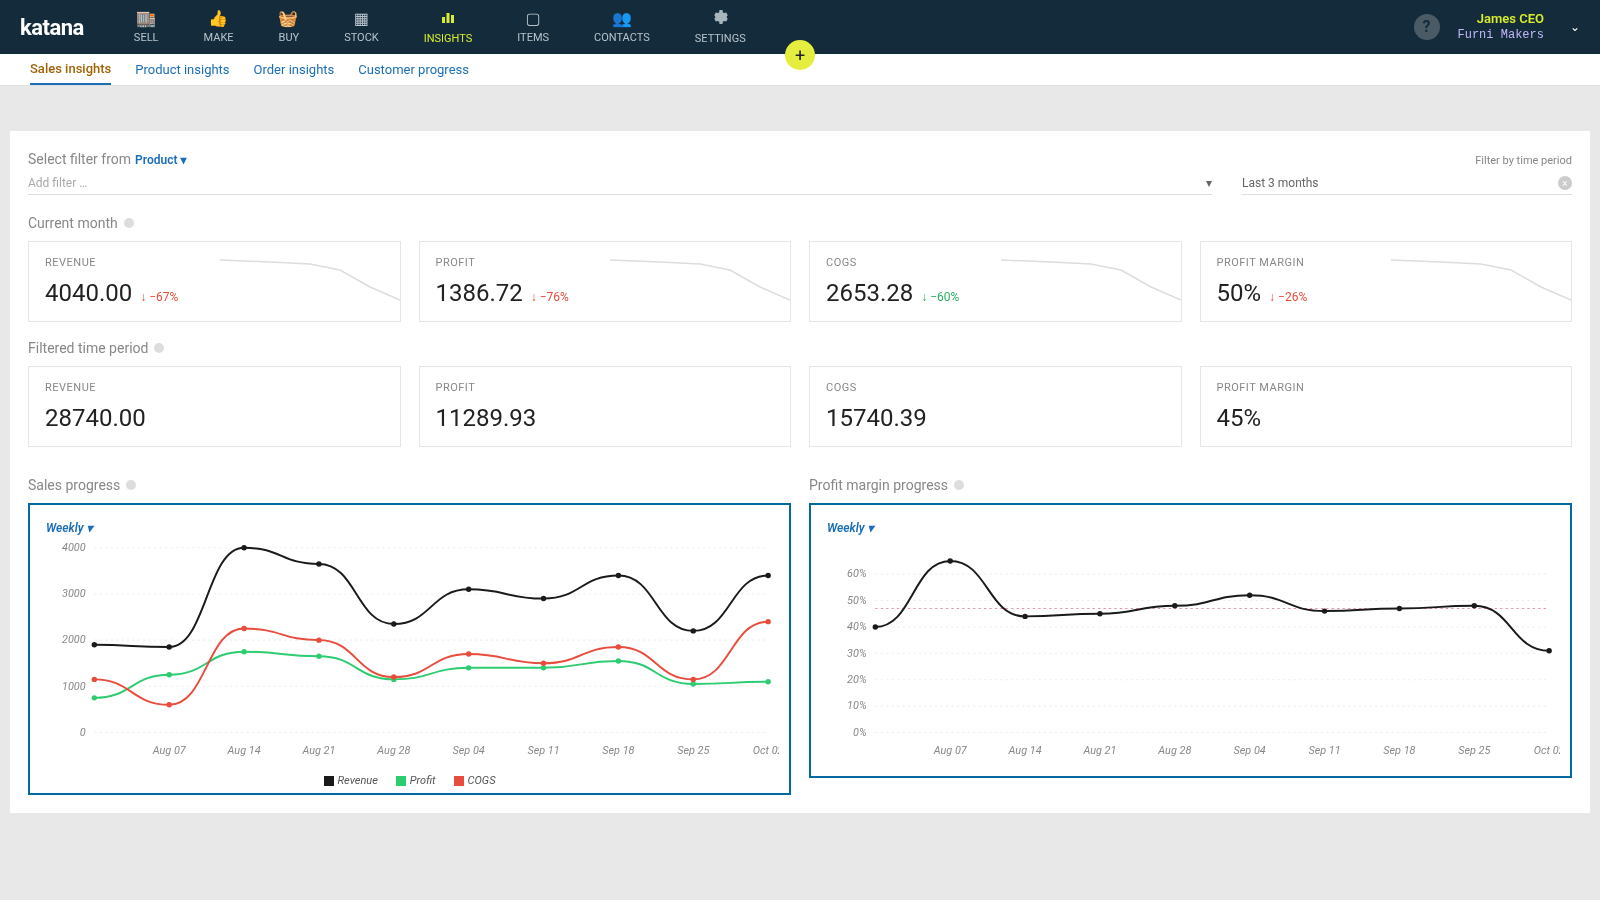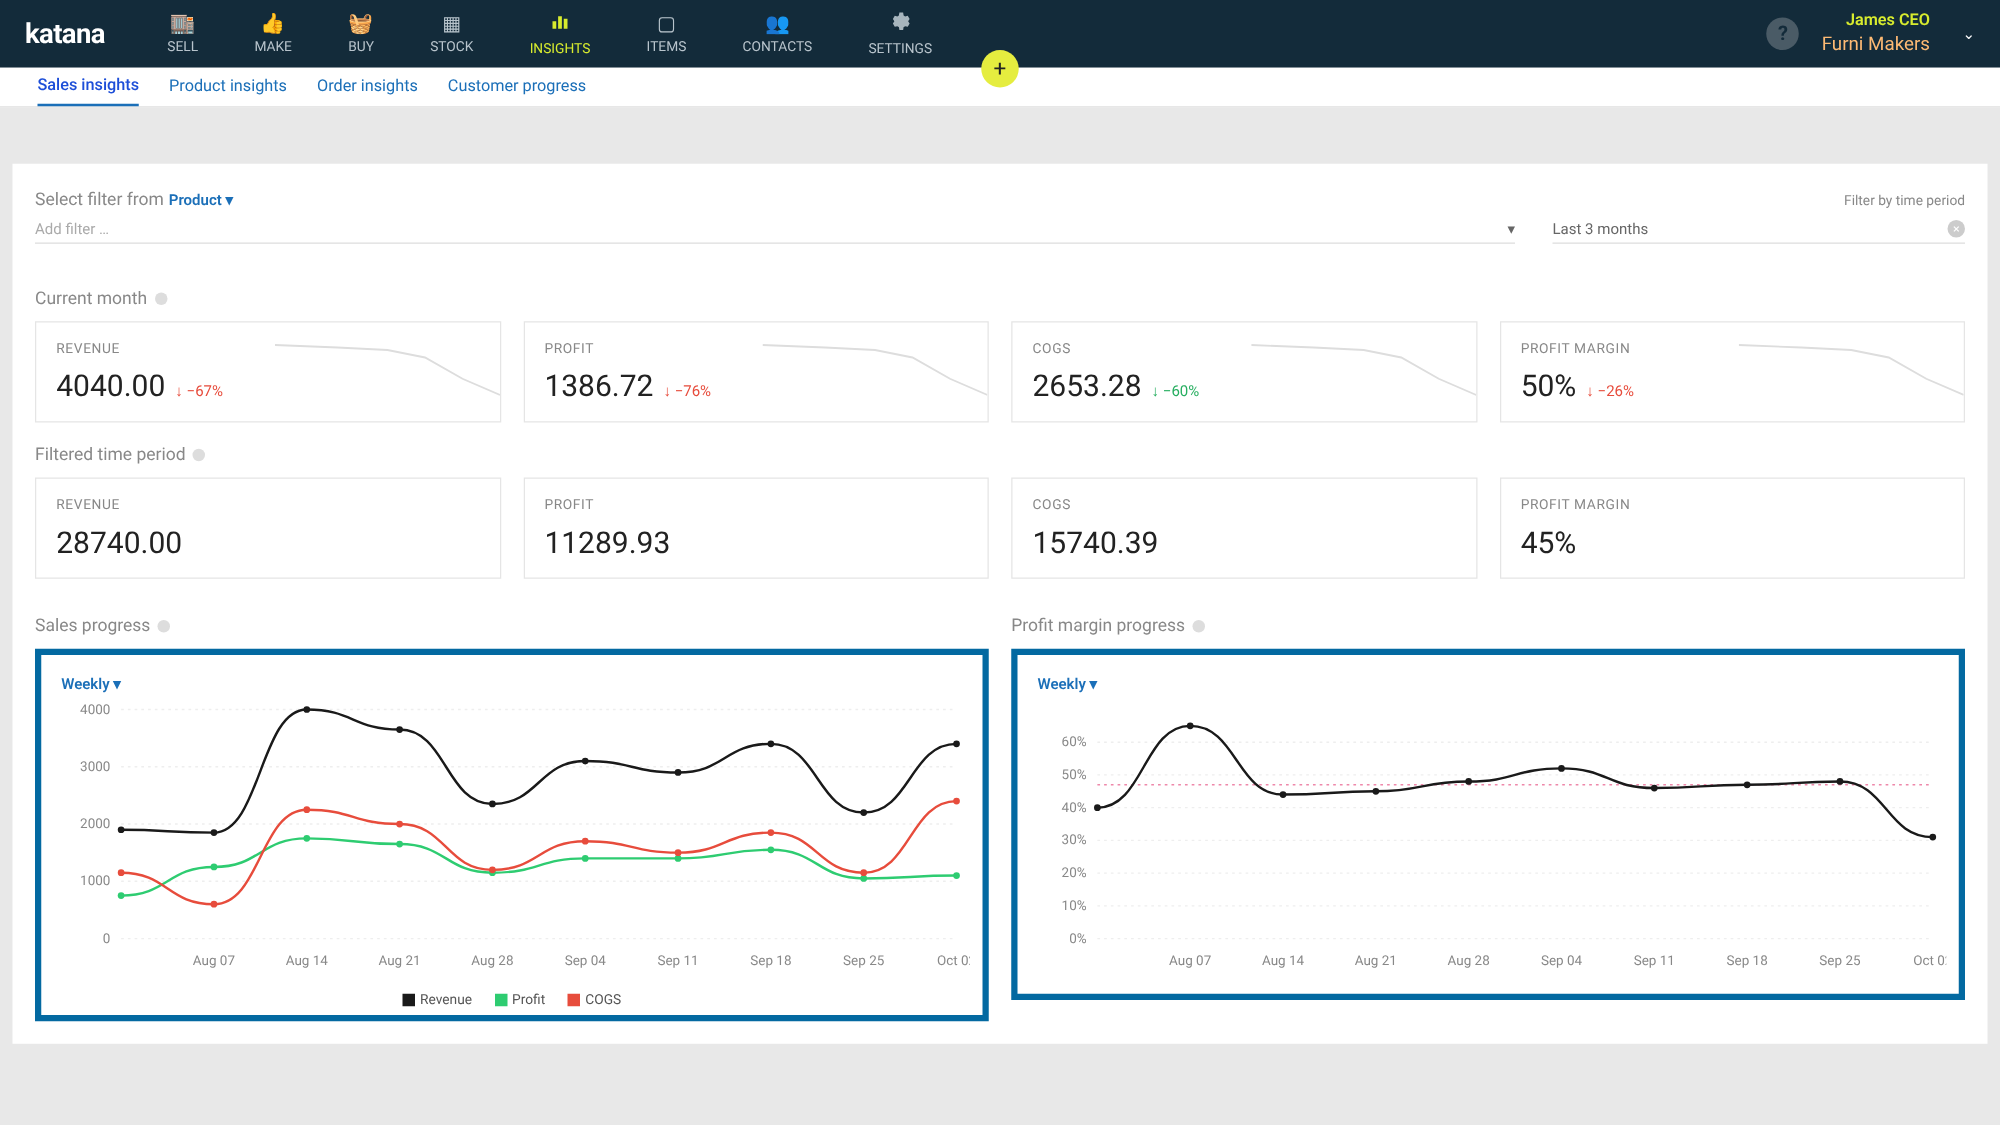--- a/index.html
+++ b/index.html
@@ -8,41 +8,41 @@
 
 .topnav { background: #132b3a; height: 54px; display: flex; align-items: center; padding: 0 20px; position: relative; justify-content: center; }
 .logo { color: #fff; font-size: 22px; font-weight: 700; letter-spacing: -0.5px; margin-right: 50px; }
 .nav-items { display: flex; gap: 45px; }
 .nav-item { display: flex; flex-direction: column; align-items: center; color: #b8c4cc; cursor: pointer; font-size: 11px; }
 .nav-item.active { color: #d8ec2e; }
 .nav-item .icon { font-size: 16px; margin-bottom: 3px; }
 .nav-right { margin-left: auto; display: flex; align-items: center; gap: 18px; }
 .help-icon { width: 26px; height: 26px; border-radius: 50%; background: #4a5b66; color: #132b3a; display: flex; align-items: center; justify-content: center; font-weight: bold; font-size: 16px; }
 .user-block { text-align: right; color: #d8ec2e; font-size: 13px; line-height: 1.3; }
-.user-block .company { color: #fdba74; font-size: 15px; }
+.user-block .company { color: #c4b5fd; font-size: 12px; font-family: Liberation Mono, monospace; }
 .chevron { color: #fff; margin-left: 8px; font-size: 12px; }
 
 
 .fab { position: absolute; left: 50%; transform: translateX(-50%); top: 40px; width: 30px; height: 30px; border-radius: 50%; background: #e5ed3f; display: flex; align-items: center; justify-content: center; font-size: 18px; font-weight: 400; color: #222; cursor: pointer; z-index: 10; }
 
 
 .subtabs { background: #fff; display: flex; gap: 24px; padding: 0 30px; border-bottom: 1px solid #e0e0e0; height: 32px; align-items: center; }
 .subtab { color: #1b6fb8; font-size: 13px; padding: 7px 0; cursor: pointer; }
-.subtab.active { color: #1d4ed8; border-bottom: 2px solid #1b6fb8; font-weight: 500; }
+.subtab.active { color: #a16207; border-bottom: 2px solid #1b6fb8; font-weight: 500; }
 
 
 .content { padding: 45px 10px 10px; }
 .card { background: #fff; padding: 18px; }
 
 
 .filters-row { display: flex; justify-content: space-between; margin-bottom: 4px; }
 .filter-left .lbl, .filter-right .lbl { font-size: 14px; color: #888; }
 .filter-left .val { color: #1b6fb8; font-size: 12px; font-weight: 600; }
 .filter-right .lbl { font-size: 11px; color: #888; }
-.filter-input-row { display: flex; justify-content: space-between; margin-bottom: 36px; }
+.filter-input-row { display: flex; justify-content: space-between; margin-bottom: 20px; }
 .filter-input { flex: 1; border: none; border-bottom: 1px solid #ddd; font-size: 12px; color: #aaa; padding: 4px 0; margin-right: 30px; display: flex; justify-content: space-between; align-items: center; }
 .time-input { width: 330px; border: none; border-bottom: 1px solid #ddd; font-size: 12px; color: #666; padding: 4px 0; display: flex; justify-content: space-between; align-items: center; }
 .clear-icon { width: 14px; height: 14px; border-radius: 50%; background: #ccc; color: #fff; font-size: 10px; display: flex; align-items: center; justify-content: center; cursor: pointer; }
 
 
 .section-title { font-size: 14px; color: #888; margin: 12px 0 10px; display: flex; align-items: center; gap: 6px; }
 .info-icon { width: 10px; height: 10px; border-radius: 50%; background: #ddd; }
 
 
 .kpi-row { display: flex; gap: 18px; margin-bottom: 18px; }
@@ -50,21 +50,21 @@
 .kpi-label { font-size: 11px; color: #888; letter-spacing: 0.5px; margin-bottom: 10px; }
 .kpi-value { font-size: 24px; color: #222; font-weight: 400; }
 .kpi-delta { font-size: 12px; margin-left: 8px; }
 .kpi-delta.down { color: #e74c3c; }
 .kpi-delta.up { color: #27ae60; }
 .sparkline { position: absolute; right: 0; top: 10px; width: 180px; height: 50px; }
 
 
 .charts-row { display: flex; gap: 18px; }
 .chart-panel { flex: 1; }
-.chart-box { border: 5px solid #0369a1; padding: 12px 10px 6px; }
+.chart-box { border: 2px solid #0369a1; padding: 12px 10px 6px; font-style: italic; }
 .chart-dropdown { color: #1b6fb8; font-size: 12px; font-weight: 600; padding: 2px 6px; cursor: pointer; }
 .chart-svg { width: 100%; height: 230px; }
 .legend { display: flex; justify-content: center; gap: 18px; margin-top: 4px; font-size: 11px; color: #555; }
 .legend-item { display: flex; align-items: center; gap: 4px; }
 .legend-swatch { width: 10px; height: 10px; }
 
 .axis-text { font-size: 10px; fill: #888; }
 .grid-line { stroke: #eee; stroke-dasharray: 2,3; stroke-width: 1; }
 </style>
 </head>

